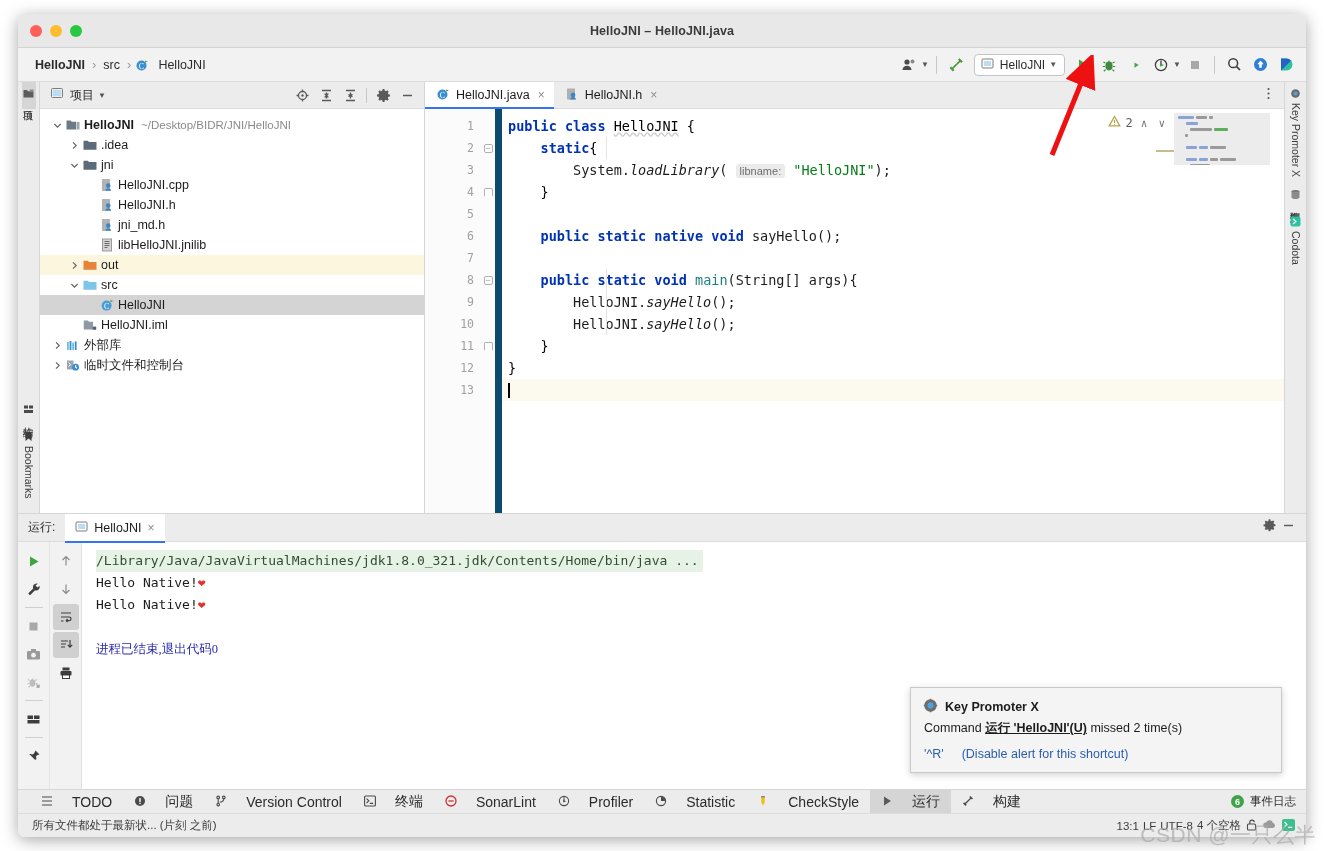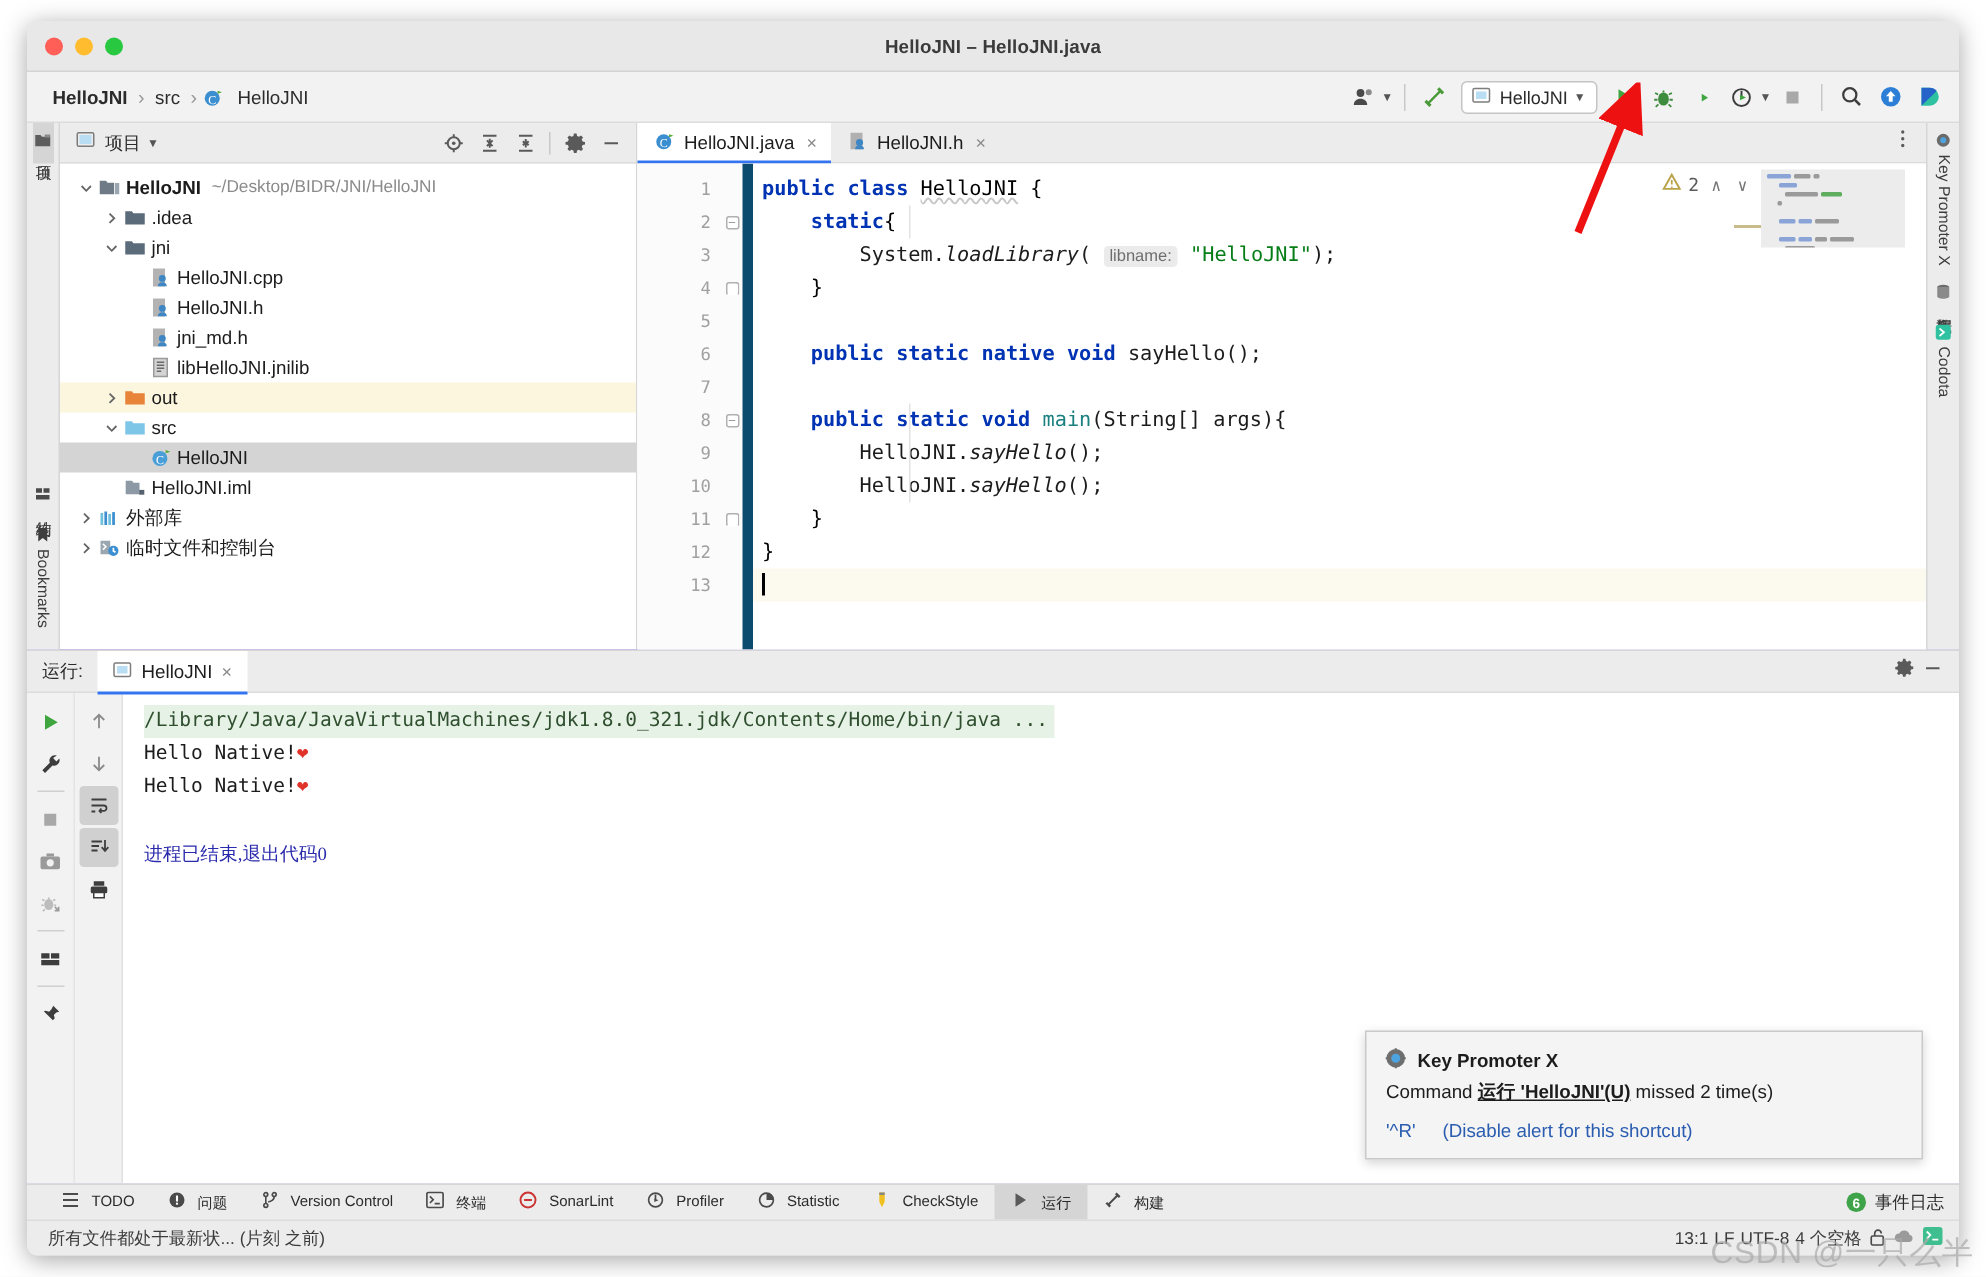--- a/index.html
+++ b/index.html
@@ -170,21 +170,21 @@
   .minimap {
     position: absolute; right: 14px; top: 4px; width: 96px; height: 52px;
     background: #ececec; overflow: hidden; padding: 3px 4px;
   }
   .mm-row { height: 4px; display: flex; gap: 2px; margin-bottom: 2px; }
   .mm-b { height: 3px; border-radius: 1px; }
   .mm-tick { position: absolute; right: 110px; top: 41px; width: 18px; height: 2px; background: #c8bd8a; }
 
   
   .console {
-    height: 356px; flex: none; background: #8b5cf6;
+    height: 276px; flex: none; background: #0f766e;
     border-top: 1px solid #d6d6d6; display: flex; flex-direction: column;
   }
   .con-head {
     height: 28px; background: #ececec; border-bottom: 1px solid #dcdcdc;
     display: flex; align-items: center; padding-left: 10px;
   }
   .con-label { font-size: 12px; color: #2b2b2b; margin-right: 10px; }
   .con-tab {
     display: flex; align-items: center; gap: 6px; height: 28px; padding: 0 10px;
     font-size: 12.5px; color: #1c1c1c; background: #fff; position: relative;
@@ -216,21 +216,21 @@
   .notif-body { font-size: 12.5px; color: #1c1c1c; margin-top: 4px; padding-left: 1px; }
   .notif-body b { font-weight: bold; }
   .u { text-decoration: underline; }
   .notif-foot { margin-top: 10px; font-size: 12.5px; color: #2a5db0; display: flex; gap: 18px; padding-left: 1px;}
 
   
   .bottombar {
     height: 24px; background: #ececec; border-top: 1px solid #d6d6d6;
     display: flex; align-items: center; padding-left: 12px; flex: none; gap: 0;
   }
-  .bb-item { display: flex; align-items: center; gap: 8px; font-size: 10px; color: #2b2b2b; padding: 0 11px; height: 24px; }
+  .bb-item { display: flex; align-items: center; gap: 19px; font-size: 14px; color: #2b2b2b; padding: 0 11px; height: 24px; }
   .bb-item.active { background: #d5d5d5; }
   .bb-right { margin-left: auto; display: flex; align-items: center; padding-right: 10px; }
   .badge6 {
     width: 13px; height: 13px; border-radius: 50%; background: #3fa34a; color: #fff;
     font-size: 9px; display: inline-flex; align-items: center; justify-content: center; font-weight: bold;
   }
 
   
   .statusbar {
     height: 24px; background: #ececec; border-top: 1px solid #dcdcdc;

